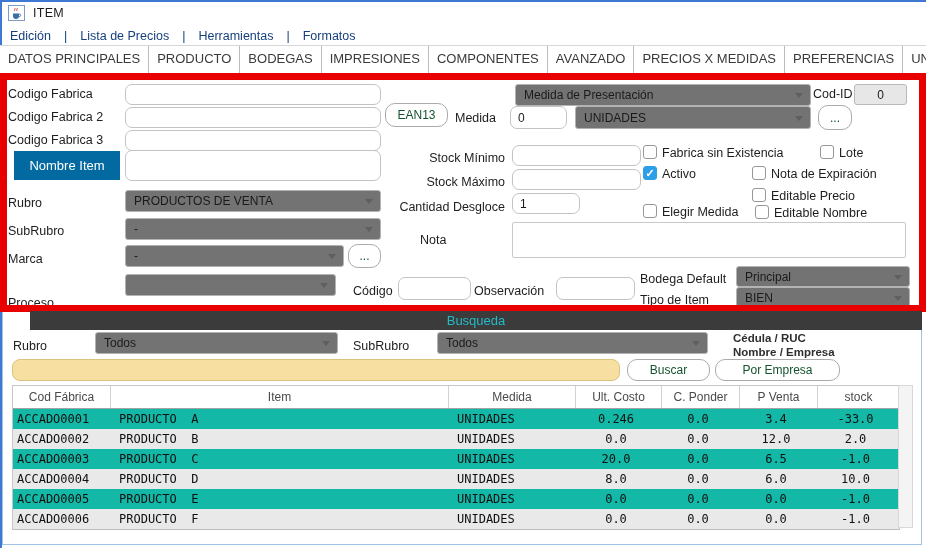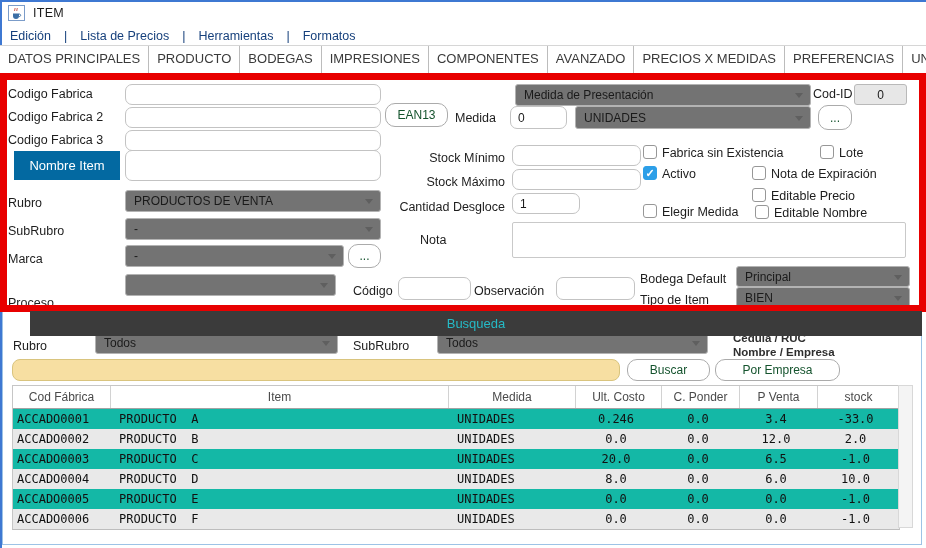--- a/index.html
+++ b/index.html
@@ -46,21 +46,21 @@
     display:flex;align-items:center;justify-content:center;font-size:12px;color:#14532d;white-space:nowrap;}
   .darkbtn{background:#0369a1;color:#fff;display:flex;align-items:center;justify-content:center;
     font-size:13px;box-sizing:border-box;}
   .cb{width:14px;height:14px;border:1.5px solid #979797;border-radius:3px;background:#fff;
     box-sizing:border-box;display:flex;align-items:center;justify-content:center;}
   .cb.checked{background:#2d9fe8;border-color:#2d9fe8;}
   .cb.checked::after{content:"✓";color:#fff;font-size:11px;font-weight:bold;line-height:1;}
   .cblbl{font-size:12.5px;color:#1d1d1d;white-space:nowrap;}
 
   
-  .busq-bar{left:30px;top:311px;width:892px;height:25px;background:#3b3b3b;
+  .busq-bar{left:30px;top:311px;width:892px;height:19px;background:#3b3b3b;
     display:flex;align-items:center;justify-content:center;z-index:41;}
   .busq-title{color:#25bac6;font-size:13px;}
   .search-panel{left:2px;top:311px;width:920px;height:234px;border:1px solid #9dc3e6;
     box-sizing:border-box;background:#fff;}
   .yellow-inp{background:#f7dfa2;border:1px solid #d9c47e;border-radius:8px;box-sizing:border-box;
     display:flex;align-items:center;padding:0 8px;font-size:12px;color:#333;}
   .hint{font-size:11.5px;font-weight:bold;color:#2e2e2e;white-space:nowrap;}
 
   
   .tbl{left:12px;top:385px;width:886px;border:1px solid #c6c6c6;border-bottom:1px solid #bdbdbd;

